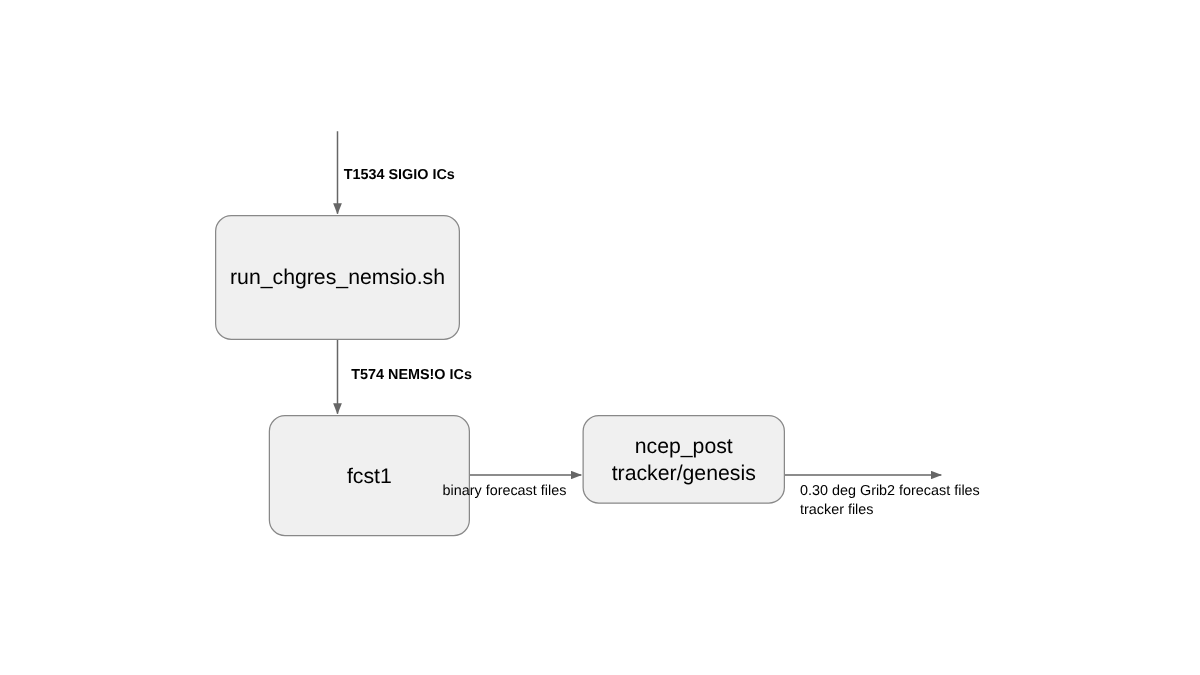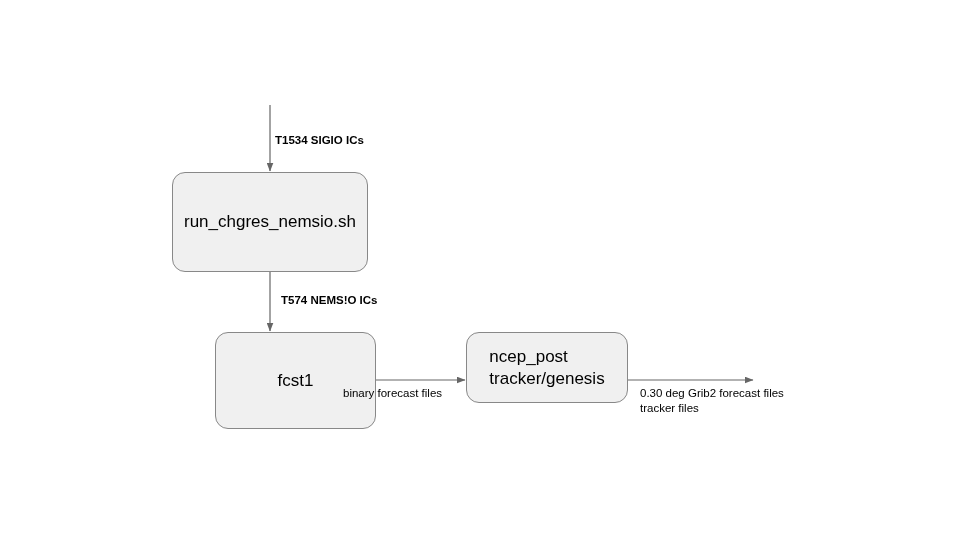--- a/index.html
+++ b/index.html
@@ -26,21 +26,21 @@
   }
   .node {
     position: absolute;
     box-sizing: border-box;
     background: #f0f0f0;
     border: 1px solid #888888;
     border-radius: 13px;
     display: flex;
     align-items: center;
     justify-content: center;
-    text-align: left;
+    text-align: center;
     color: #000000;
     font-size: 17px;
     line-height: 1.25;
     font-family: "Liberation Sans", sans-serif;
   }
   .node-label {
     display: block;
     white-space: pre-line;
     padding: 0 6px;
   }
@@ -61,21 +61,21 @@
   }
 
   
   #node-chgres { left: 172px; top: 172px; width: 196px; height: 100px; }
   #node-fcst1  { left: 185px; top: 332px; width: 161px; height: 97px; margin-left: 30px; }
   #node-post   { left: 466px; top: 332px; width: 162px; height: 71px; }
 
   
   #label-sigio   { left: 275px; top: 133px; }
   #label-nemsio  { left: 281px; top: 293px; }
-  #label-binary  { left: 343px; top: 386px; }
+  #label-binary  { left: 354px; top: 386px; }
   #label-grib2   { left: 640px; top: 386px; }
 </style>
 </head>
 <body>
 
 <div id="canvas">
 
   <svg id="edge-layer" width="960" height="540" viewBox="0 0 960 540" xmlns="http://www.w3.org/2000/svg">
     <defs>
       <marker id="arrowhead" markerWidth="9" markerHeight="7" refX="8.5" refY="3.5" orient="auto" markerUnits="userSpaceOnUse">

